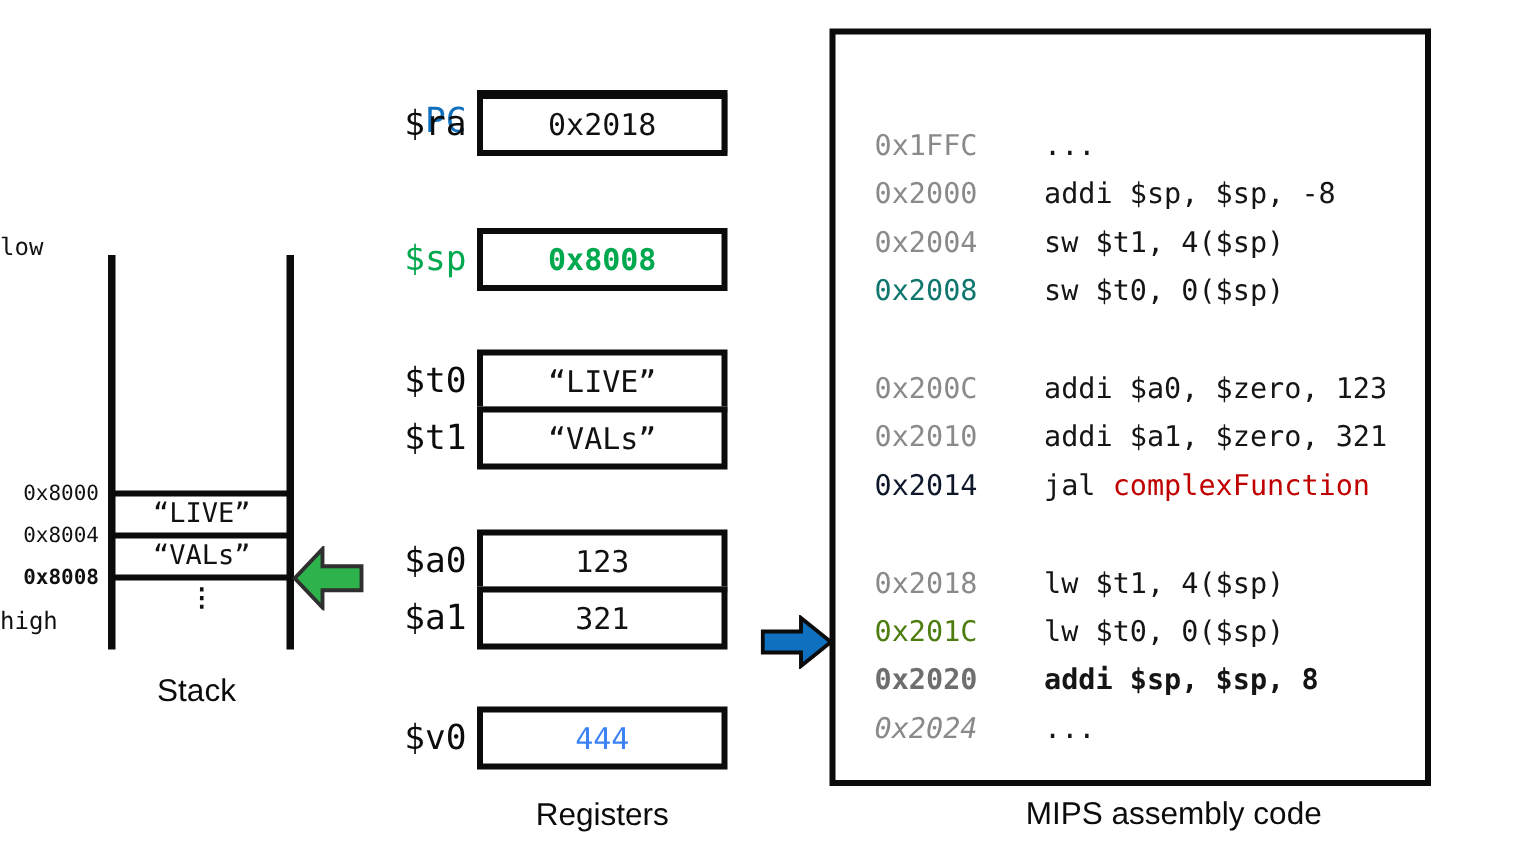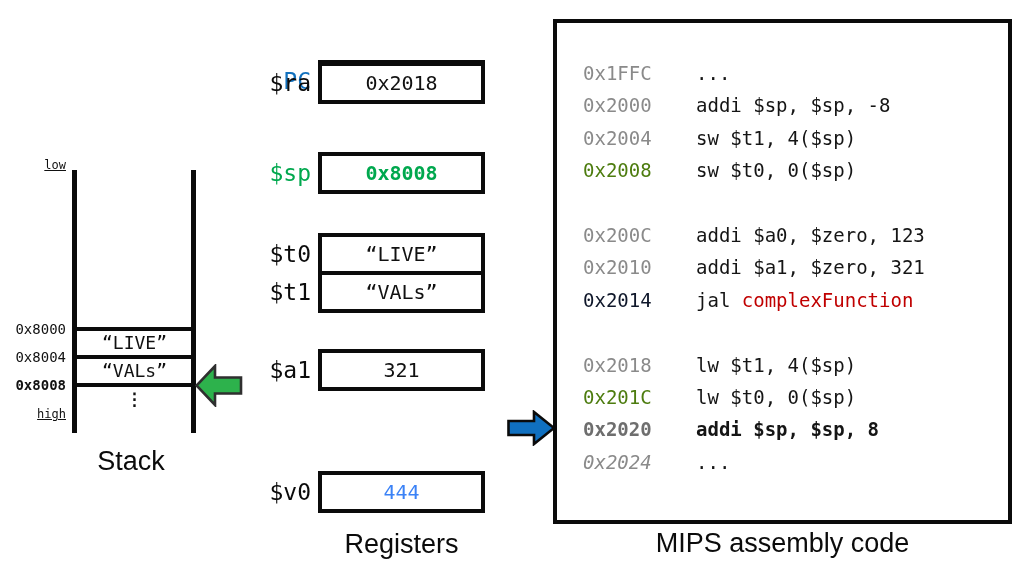--- a/index.html
+++ b/index.html
@@ -11,39 +11,39 @@
     overflow: hidden;
     font-family: "DejaVu Sans Mono", monospace;
     color: #111111;
   }
 
   
   .wall { position: absolute; width: 5px; background: #0b0b0b; }
   .hline { position: absolute; height: 4px; background: #0b0b0b; }
   .stack-side-label {
     position: absolute; left: 0; width: 66px;
-    text-align: right; font-size: 12px; line-height: 16px; text-decoration: underline;
+    text-align: left; font-size: 16px; line-height: 16px;
   }
   .stack-addr {
     position: absolute; left: 0; width: 66px;
     text-align: right; font-size: 14px; line-height: 16px;
   }
   .stack-addr.bold { font-weight: bold; }
   .stack-cell {
     position: absolute; left: 77px; width: 115px; height: 24px;
     text-align: center; font-size: 18px; line-height: 24px;
   }
   .stack-ellipsis {
     position: absolute; left: 77px; width: 115px; top: 388px;
     text-align: center; font-size: 17px; font-weight: bold; line-height: 22px;
   }
   .caption {
     position: absolute;
     font-family: "Liberation Sans", sans-serif;
-    font-size: 27px; line-height: 24px;
+    font-size: 21px; line-height: 24px;
     text-align: center; color: #0b0b0b;
   }
 
   
   .registers { position: absolute; left: 245px; top: 0; width: 240px; height: 572px; }
   .reg-group { position: absolute; left: 0; }
   .reg-group-pc { top: 20px; margin-top: 40px; }
   .reg-group-ra { top: 62px; }
   .reg-group-sp { top: 152px; }
   .reg-group-t  { top: 233px; }
@@ -59,23 +59,23 @@
   .reg-box {
     box-sizing: border-box; width: 167px; height: 42px;
     border: 4px solid #0b0b0b; background: #ffffff;
     display: flex; align-items: center; justify-content: center;
     font-size: 20px;
   }
 
   
   .codebox {
     position: absolute; left: 553px; top: 19px;
-    box-sizing: border-box; width: 459px; height: 505px;
+    box-sizing: border-box; width: 401px; height: 505px;
     border: 4px solid #0b0b0b; background: #ffffff;
-    padding: 34px 0 0 26px; overflow: hidden;
+    padding: 58px 0 0 26px; overflow: hidden;
   }
   .code-line {
     white-space: pre; font-size: 19px; line-height: 32.4px;
     color: #151515;
   }
   .code-line .addr { display: inline-block; width: 113px; }
   .code-line.bold { font-weight: bold; }
 
   .arrow-svg { position: absolute; display: block; }
 </style>
@@ -145,20 +145,26 @@
             </div>
           </div>
           <div class="reg-row stacked">
             <span class="reg-label">$t1</span>
             <div class="reg-box">
               <span>“VALs”</span>
             </div>
           </div>
         </div>
         <div class="reg-group reg-group-a">
+          <div class="reg-row">
+            <span class="reg-label">$a0</span>
+            <div class="reg-box">
+              <span>123</span>
+            </div>
+          </div>
           <div class="reg-row stacked">
             <span class="reg-label">$a1</span>
             <div class="reg-box">
               <span>321</span>
             </div>
           </div>
         </div>
         <div class="reg-group reg-group-v">
           <div class="reg-row">
             <span class="reg-label">$v0</span>
@@ -169,21 +175,21 @@
         </div>
       </div>
   </div>
   <div class="caption" style="left:318px; top:532px; width:167px;">Registers</div>
 
   <div class="codebox">
     <div>
         <div class="code-line"><span class="addr" style="color: rgb(138, 138, 138);">0x1FFC</span><span>...</span></div>
         <div class="code-line"><span class="addr" style="color: rgb(138, 138, 138);">0x2000</span><span>addi $sp, $sp, -8</span></div>
         <div class="code-line"><span class="addr" style="color: rgb(138, 138, 138);">0x2004</span><span>sw $t1, 4($sp)</span></div>
-        <div class="code-line"><span class="addr" style="color: #4d7c0f;">0x2008</span><span>sw $t0, 0($sp)</span></div>
+        <div class="code-line"><span class="addr" style="color: #0f766e;">0x2008</span><span>sw $t0, 0($sp)</span></div>
         <div class="code-line">&nbsp;</div>
         <div class="code-line"><span class="addr" style="color: rgb(138, 138, 138);">0x200C</span><span>addi $a0, $zero, 123</span></div>
         <div class="code-line"><span class="addr" style="color: rgb(138, 138, 138);">0x2010</span><span>addi $a1, $zero, 321</span></div>
         <div class="code-line"><span class="addr" style="color: #0f172a;">0x2014</span><span>jal </span><span style="color: rgb(192, 0, 0);">complexFunction</span></div>
         <div class="code-line">&nbsp;</div>
         <div class="code-line"><span class="addr" style="color: rgb(138, 138, 138);">0x2018</span><span>lw $t1, 4($sp)</span></div>
         <div class="code-line"><span class="addr" style="color: #4d7c0f;">0x201C</span><span>lw $t0, 0($sp)</span></div>
         <div class="code-line bold"><span class="addr" style="color: rgb(110, 110, 110);">0x2020</span><span>addi $sp, $sp, 8</span></div>
         <div class="code-line"><span class="addr" style="color: rgb(138, 138, 138); font-style: italic;">0x2024</span><span>...</span></div>
       </div>

